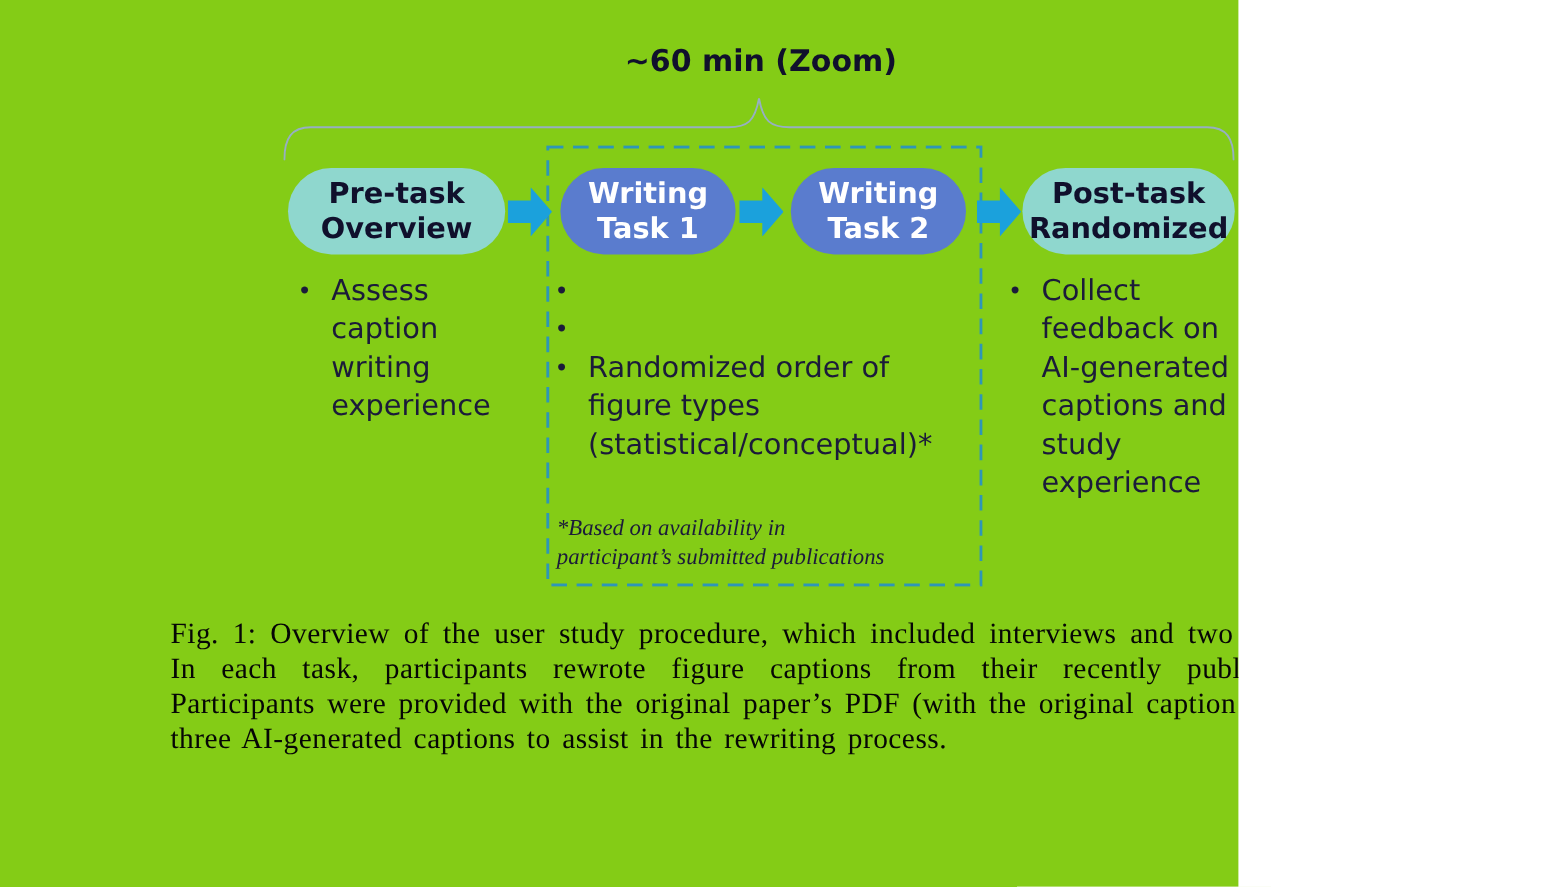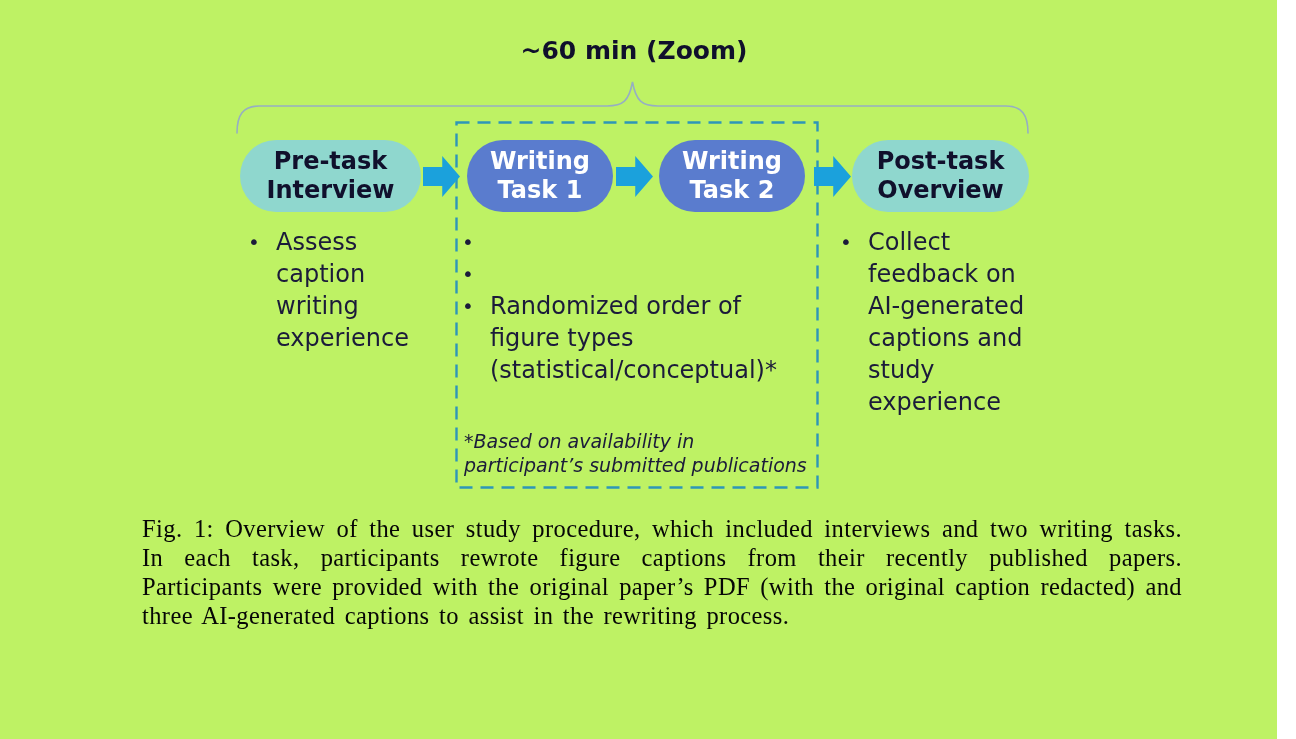--- a/index.html
+++ b/index.html
@@ -2,23 +2,23 @@
 <html><head>
 <meta charset="utf-8">
 <style>
   html, body {
     margin: 0;
     padding: 0;
     background: #ffffff;
   }
   .canvas {
     position: relative;
-    width: 1277px;
+    width: 1032px;
     height: 739px;
-    background: #bef264;
+    background: #84cc16;
     font-family: "DejaVu Sans", sans-serif;
     overflow: hidden;
   }
   .duration-label {
     position: absolute;
     left: 634px;
     top: 36px;
     transform: translateX(-50%);
     font-size: 25px;
     font-weight: 700;
@@ -86,20 +86,21 @@
   .footnote {
     position: absolute;
     left: 464px;
     top: 429px;
     width: 352px;
     font-style: italic;
     font-size: 19px;
     line-height: 24px;
     color: #1b1b3a;
     white-space: pre-line;
+    font-family: Liberation Serif, serif;
   }
   .figure-caption {
     position: absolute;
     left: 142px;
     top: 514px;
     width: 1040px;
     font-family: "Liberation Serif", serif;
     font-size: 24.5px;
     line-height: 29px;
     letter-spacing: 0.4px;
@@ -118,36 +119,36 @@
 
   <svg class="brace-svg" width="793" height="60" viewBox="0 0 793 60">
     <path d="M 1 59 C 1 41 7 32 23 32 L 371 32 C 387 32 393 27 396.5 8 C 400 27 406 32 422 32 L 770 32 C 786 32 792 41 792 59" fill="none" stroke="#96afc2" stroke-width="1.6" stroke-linecap="round"></path>
   </svg>
 
   <svg class="dashed-box-svg" width="364" height="368" viewBox="0 0 364 368">
     <rect x="1.5" y="1.5" width="361" height="365" fill="none" stroke="#2e96b8" stroke-width="2.4" stroke-dasharray="13 8"></rect>
   </svg>
 
   <div class="pill teal pill-1">Pre-task
-Interview</div>
+Overview</div>
 
   <div class="block-arrow arrow-1"></div>
 
   <div class="pill blue pill-2">Writing
 Task 1</div>
 
   <div class="block-arrow arrow-2"></div>
 
   <div class="pill blue pill-3">Writing
 Task 2</div>
 
   <div class="block-arrow arrow-3"></div>
 
   <div class="pill teal pill-4">Post-task
-Overview</div>
+Randomized</div>
 
   <div class="notes notes-left">
     <div class="note-item">
       <span class="bullet">•</span>
       <span class="note-text">Assess
 caption
 writing
 experience</span>
     </div>
   </div>

